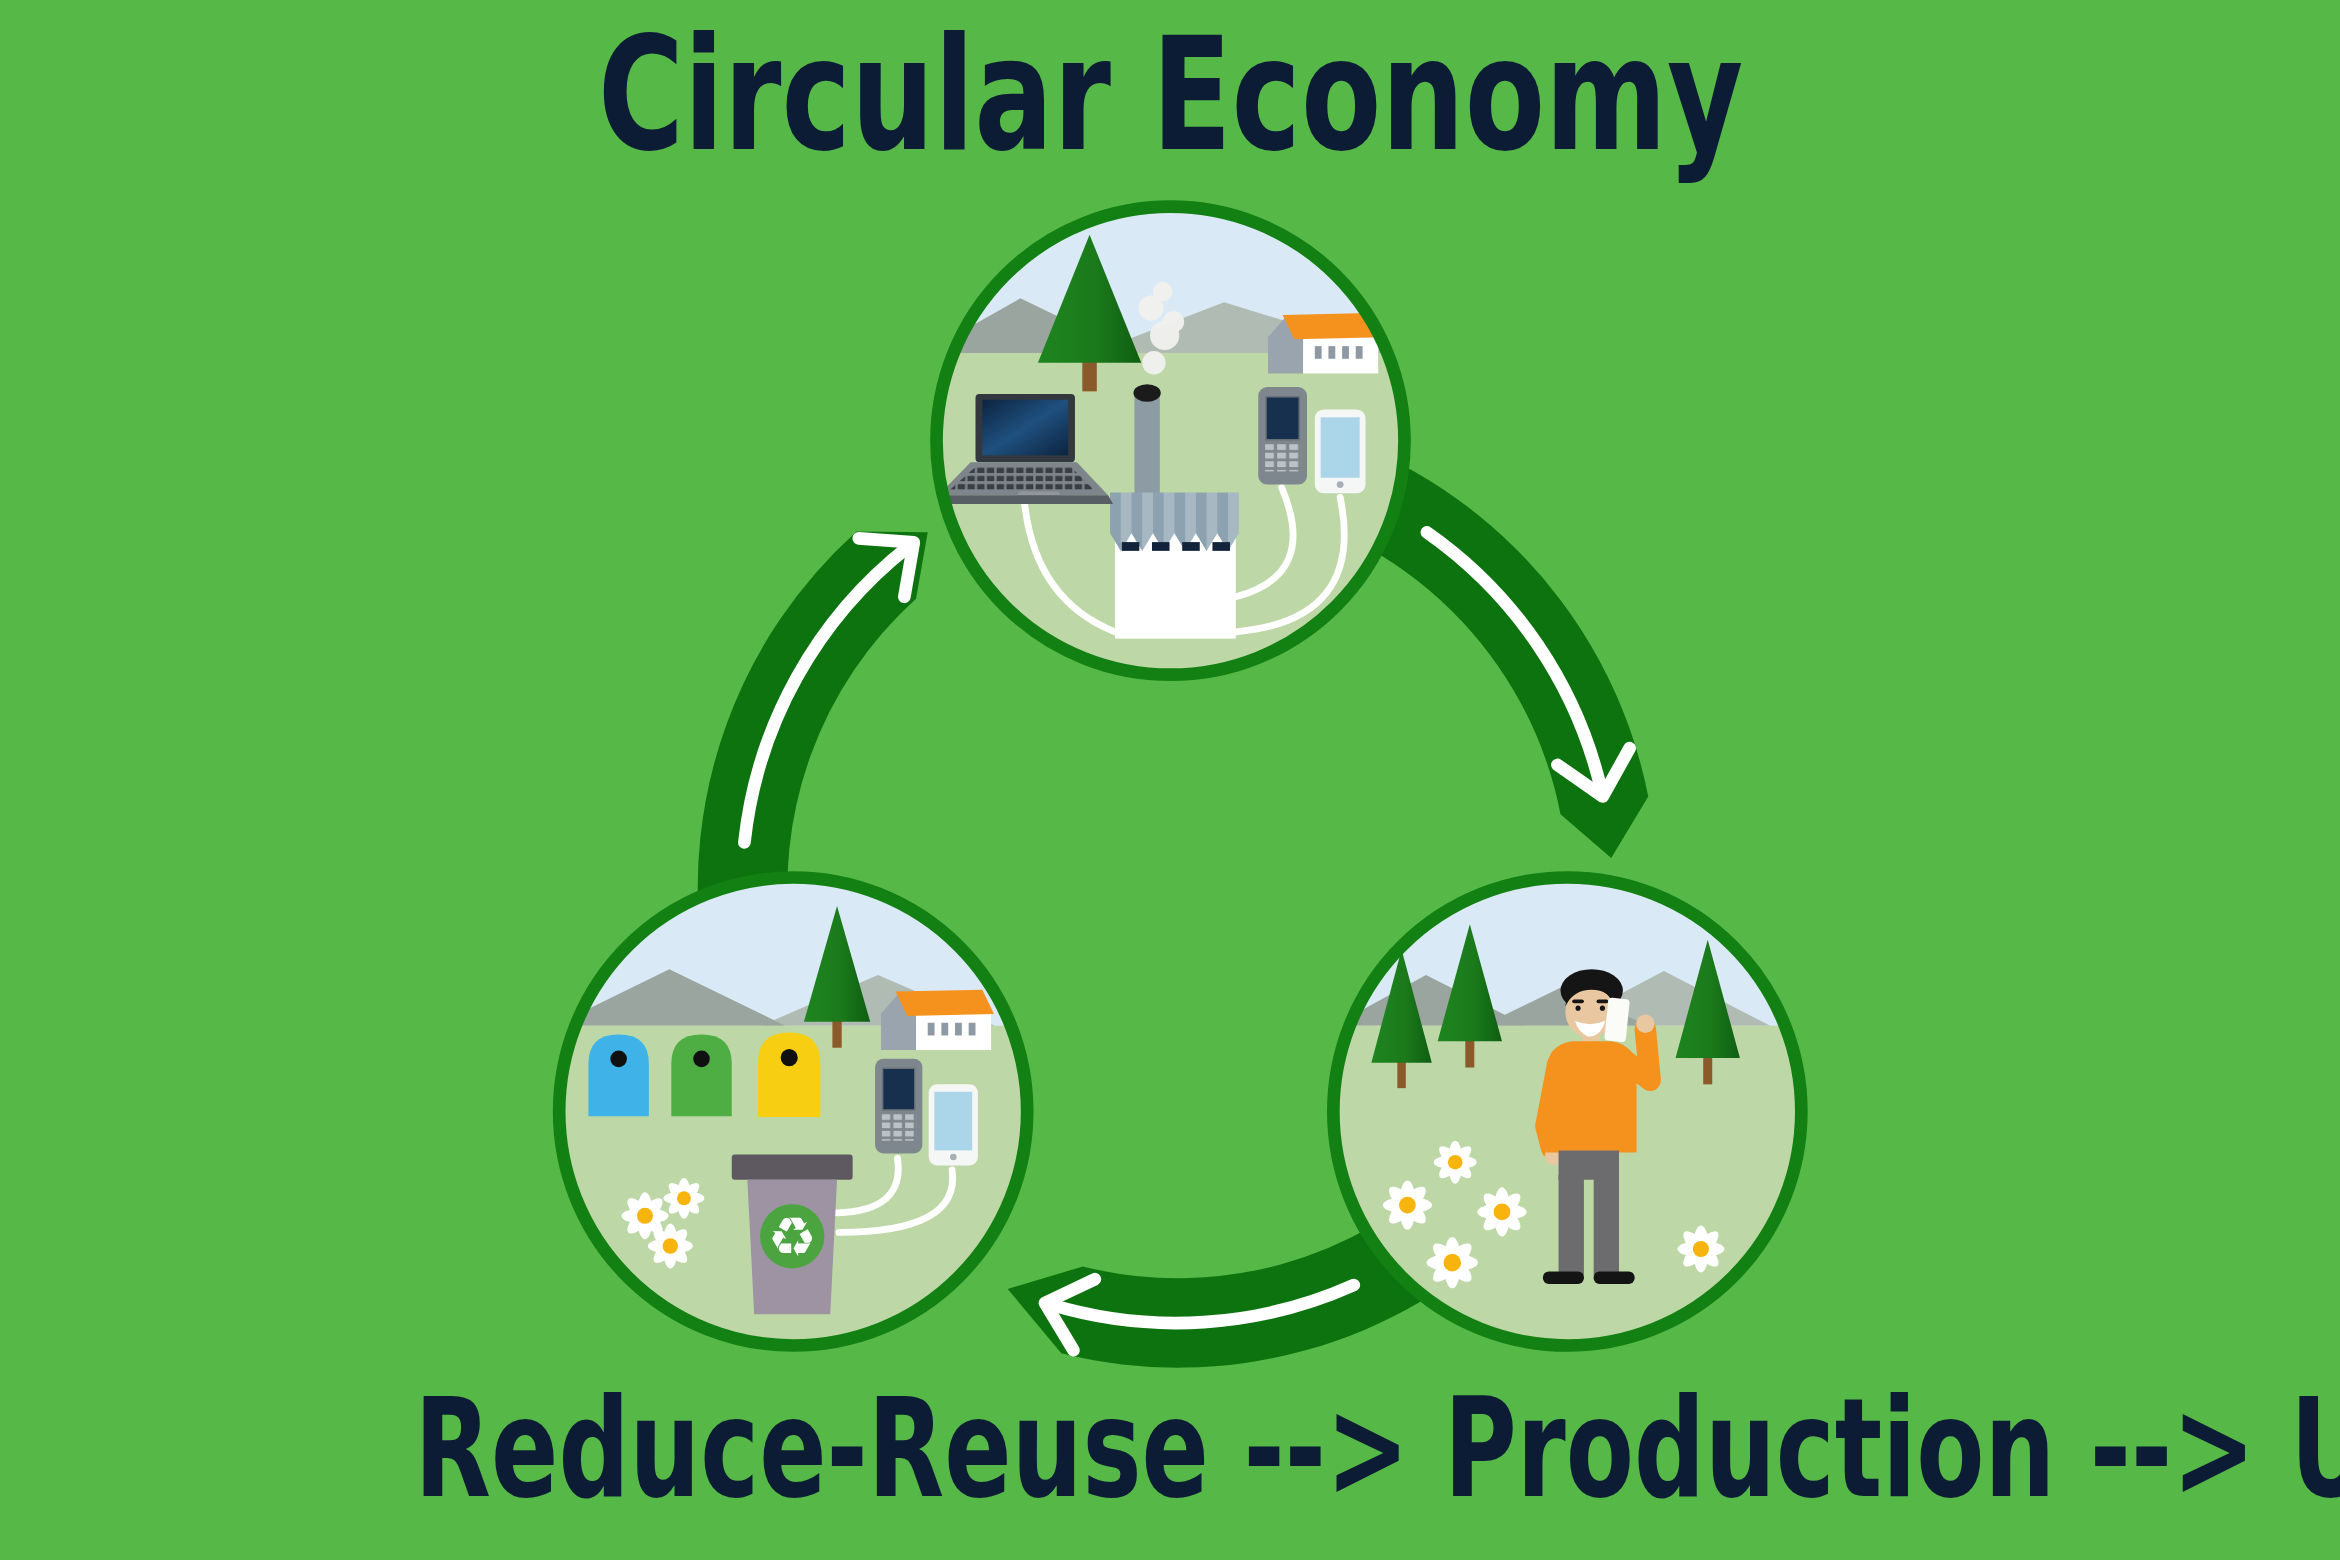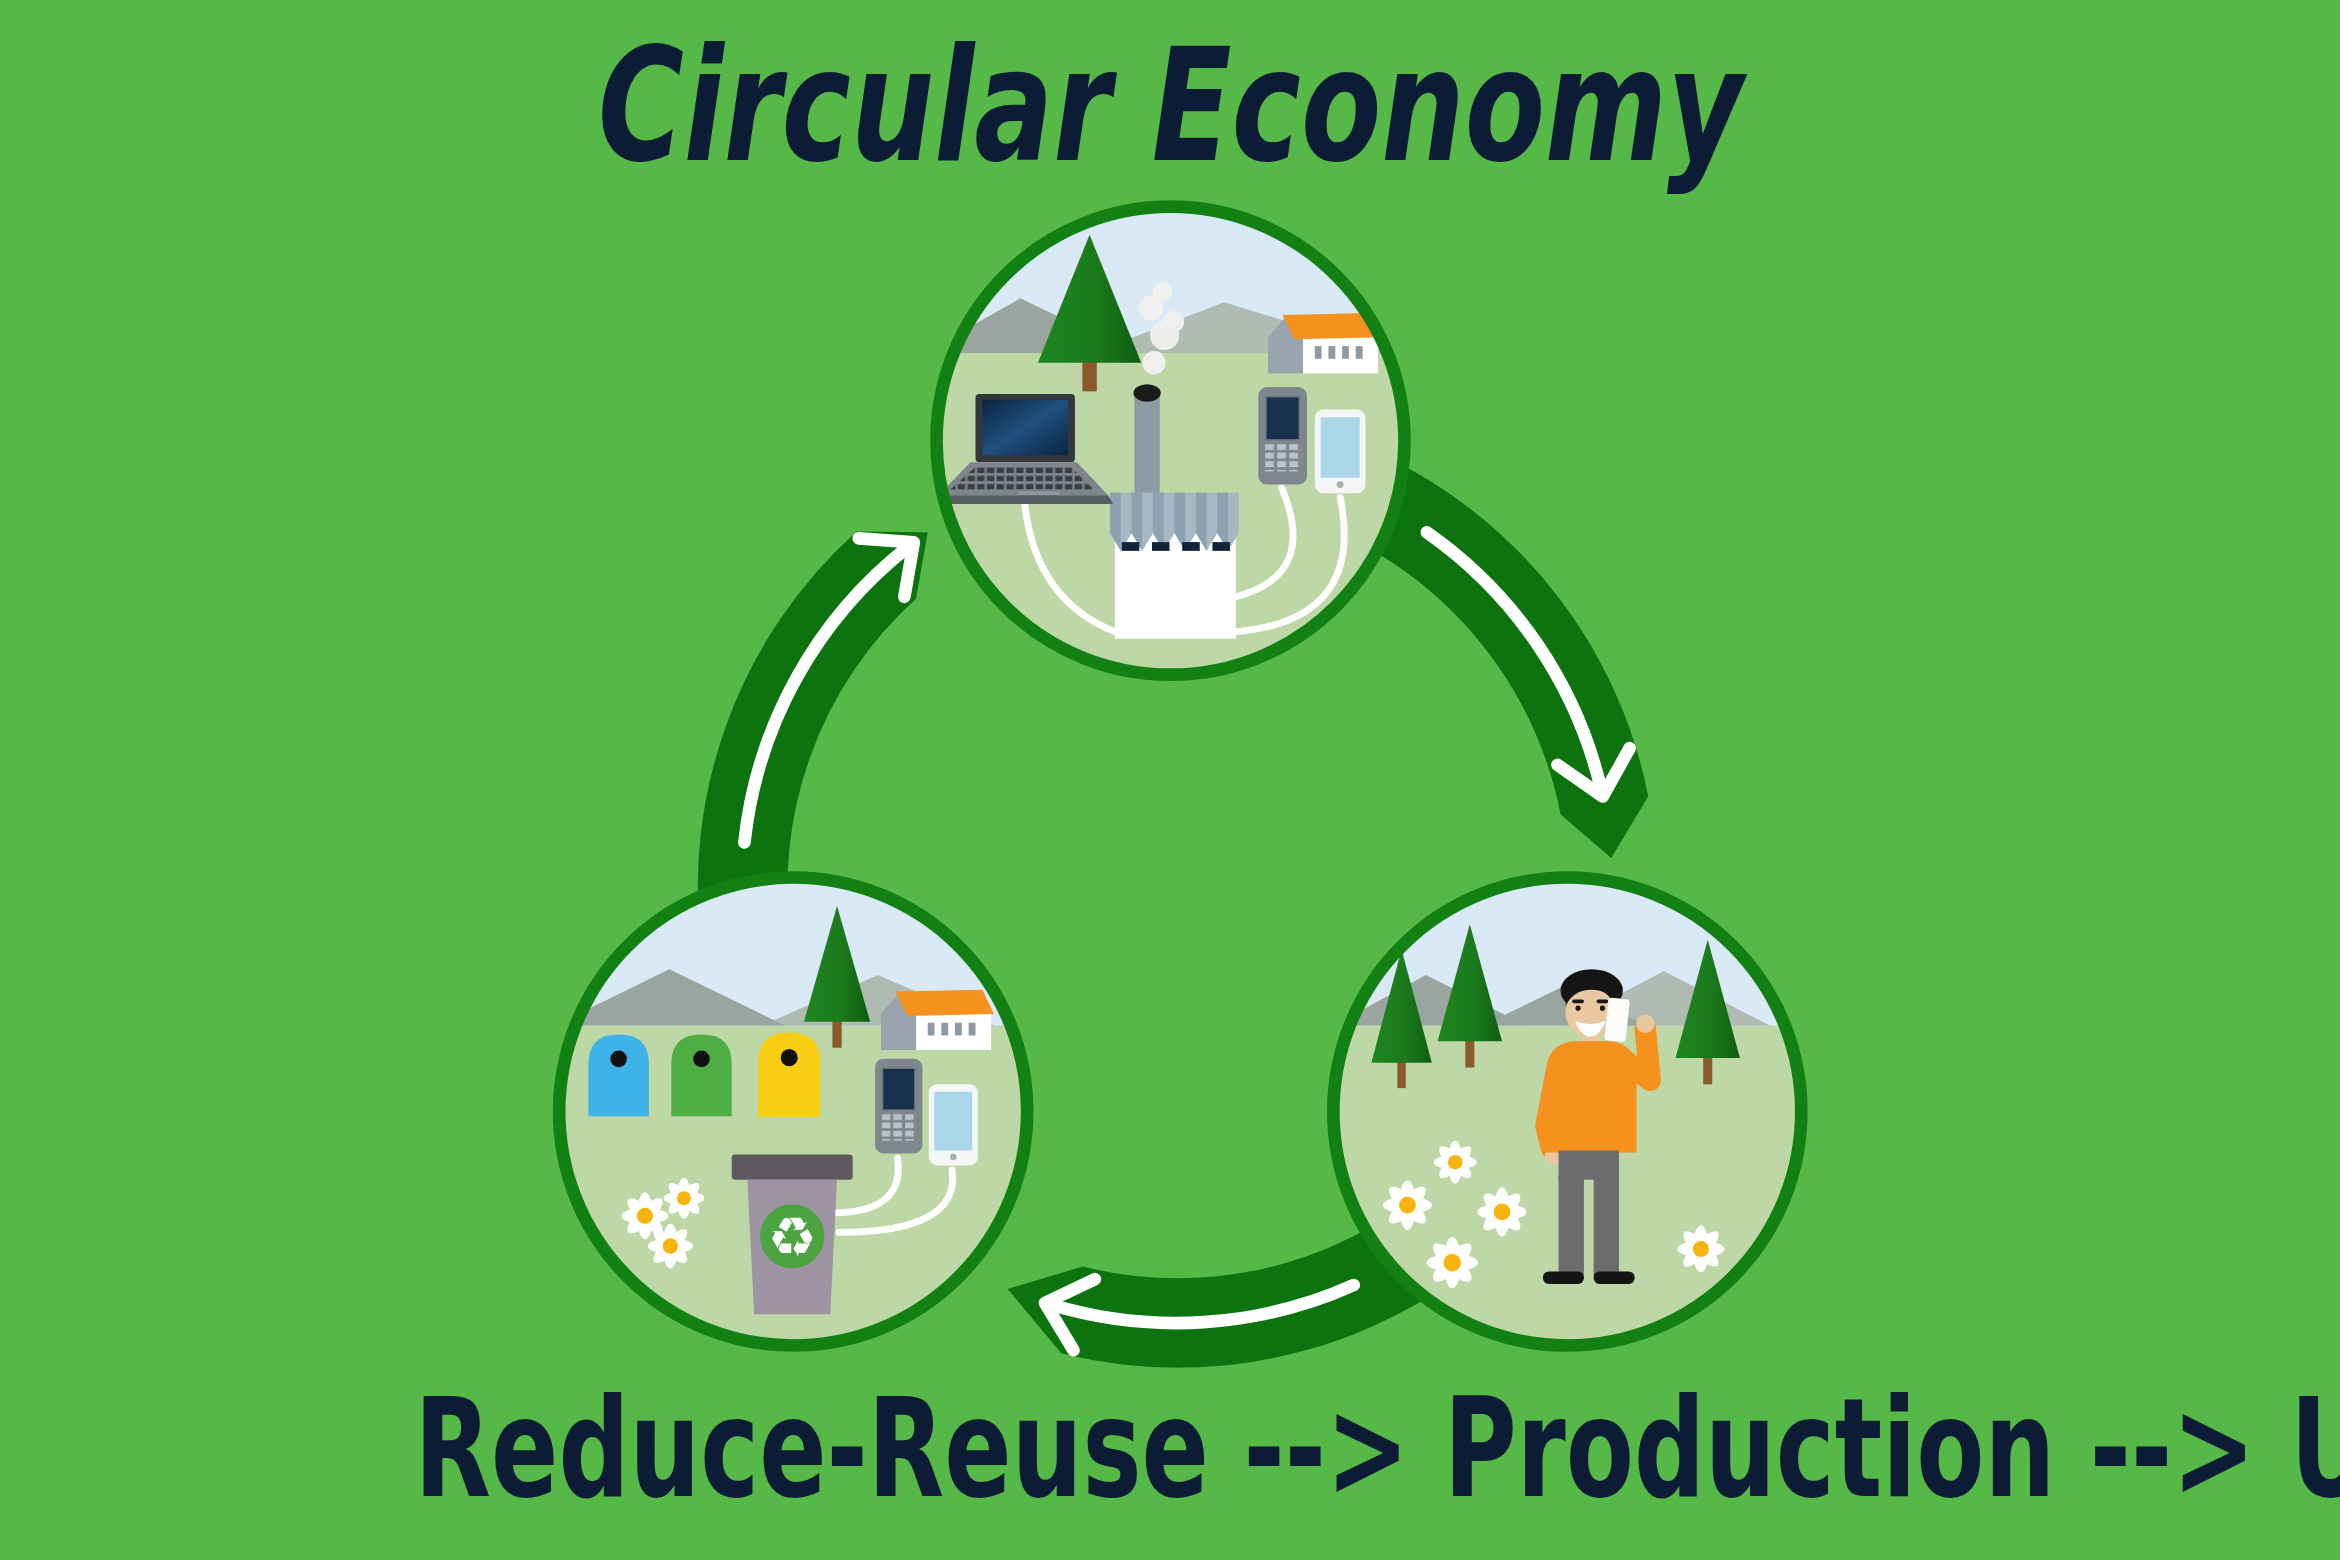--- a/index.html
+++ b/index.html
@@ -28,23 +28,22 @@
     position: absolute;
     left: 0;
     width: 2341px;
     text-align: center;
     color: #0C1C35;
     font-weight: bold;
     white-space: nowrap;
     line-height: 1.05;
   }
   #title {
-    top: 25px;
+    top: 14px;
     font-size: 156px;
-    font-style: italic;
   }
   #flow-label {
     top: 1377px;
     font-size: 138px;
   }
   .squeeze {
     display: inline-block;
     transform: scaleX(0.75);
     transform-origin: 50% 50%;
   }

